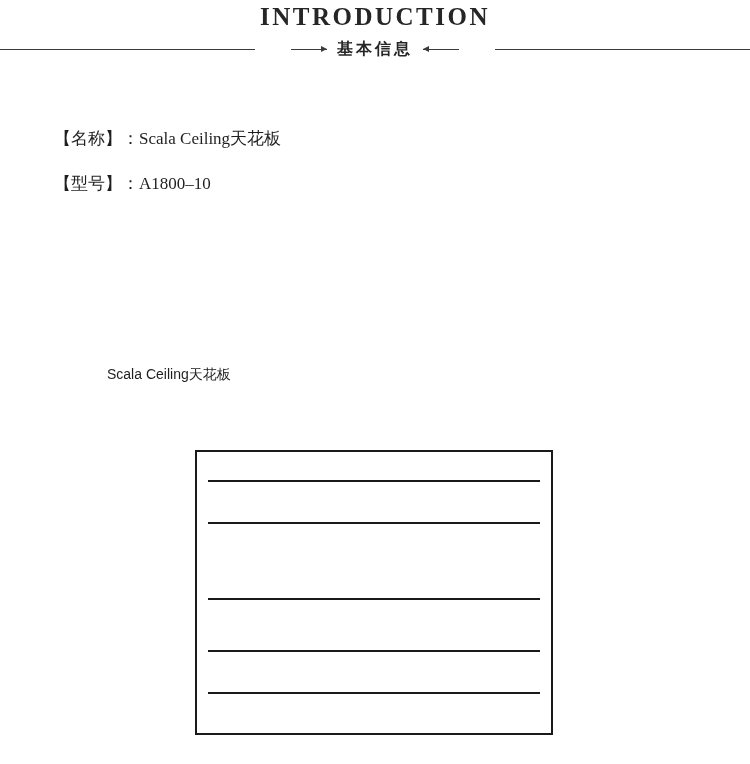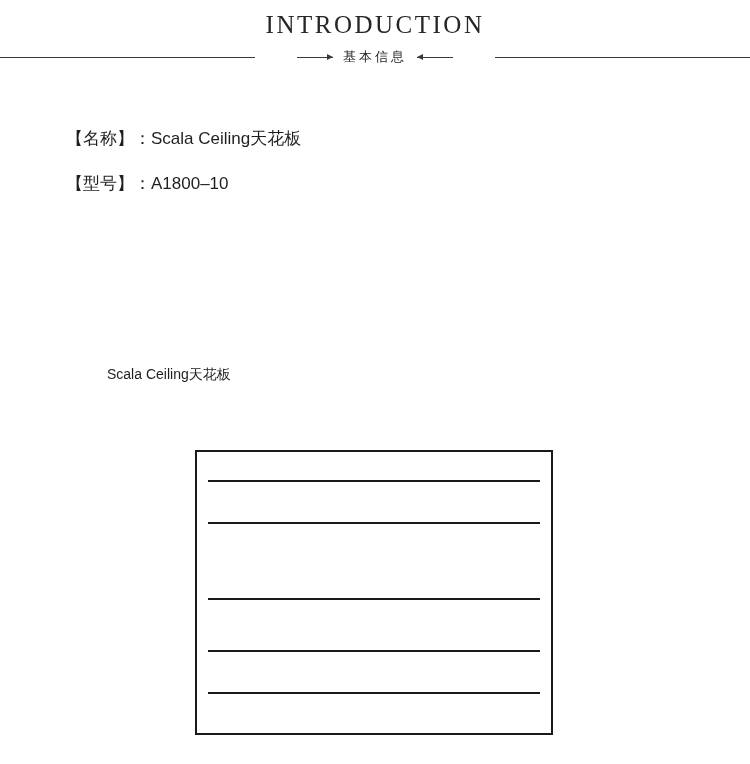--- a/index.html
+++ b/index.html
@@ -18,22 +18,22 @@
   .page {
     position: relative;
     width: 750px;
     height: 764px;
   }
 
   
   .header {
     position: relative;
     width: 750px;
-    padding-top: 8px;
     text-align: center;
+    font-weight: bold;
   }
   .header-title {
     font-family: "Liberation Serif", serif;
     font-size: 25px;
     letter-spacing: 2.5px;
     color: #262626;
     line-height: 34px;
   }
 
   .header-rule-row {
@@ -87,30 +87,31 @@
   .sub-arrow.right .head {
     position: absolute;
     left: 0;
     top: 0.5px;
     width: 0; height: 0;
     border-top: 3px solid transparent;
     border-bottom: 3px solid transparent;
     border-right: 6px solid #3a3a3a;
   }
   .header-subtitle {
-    font-size: 13px;
+    font-size: 16px;
     letter-spacing: 3px;
     color: #262626;
   }
 
   
   .specs {
     position: absolute;
-    left: 66px;
+    left: 54px;
     top: 128px;
+    font-family: Liberation Serif, serif;
   }
   .spec-row {
     font-size: 17px;
     line-height: 21px;
     color: #1f1f1f;
     margin-bottom: 24px;
     white-space: nowrap;
   }
   .spec-label { font-size: 17px; }
   .spec-value { font-size: 17px; }

